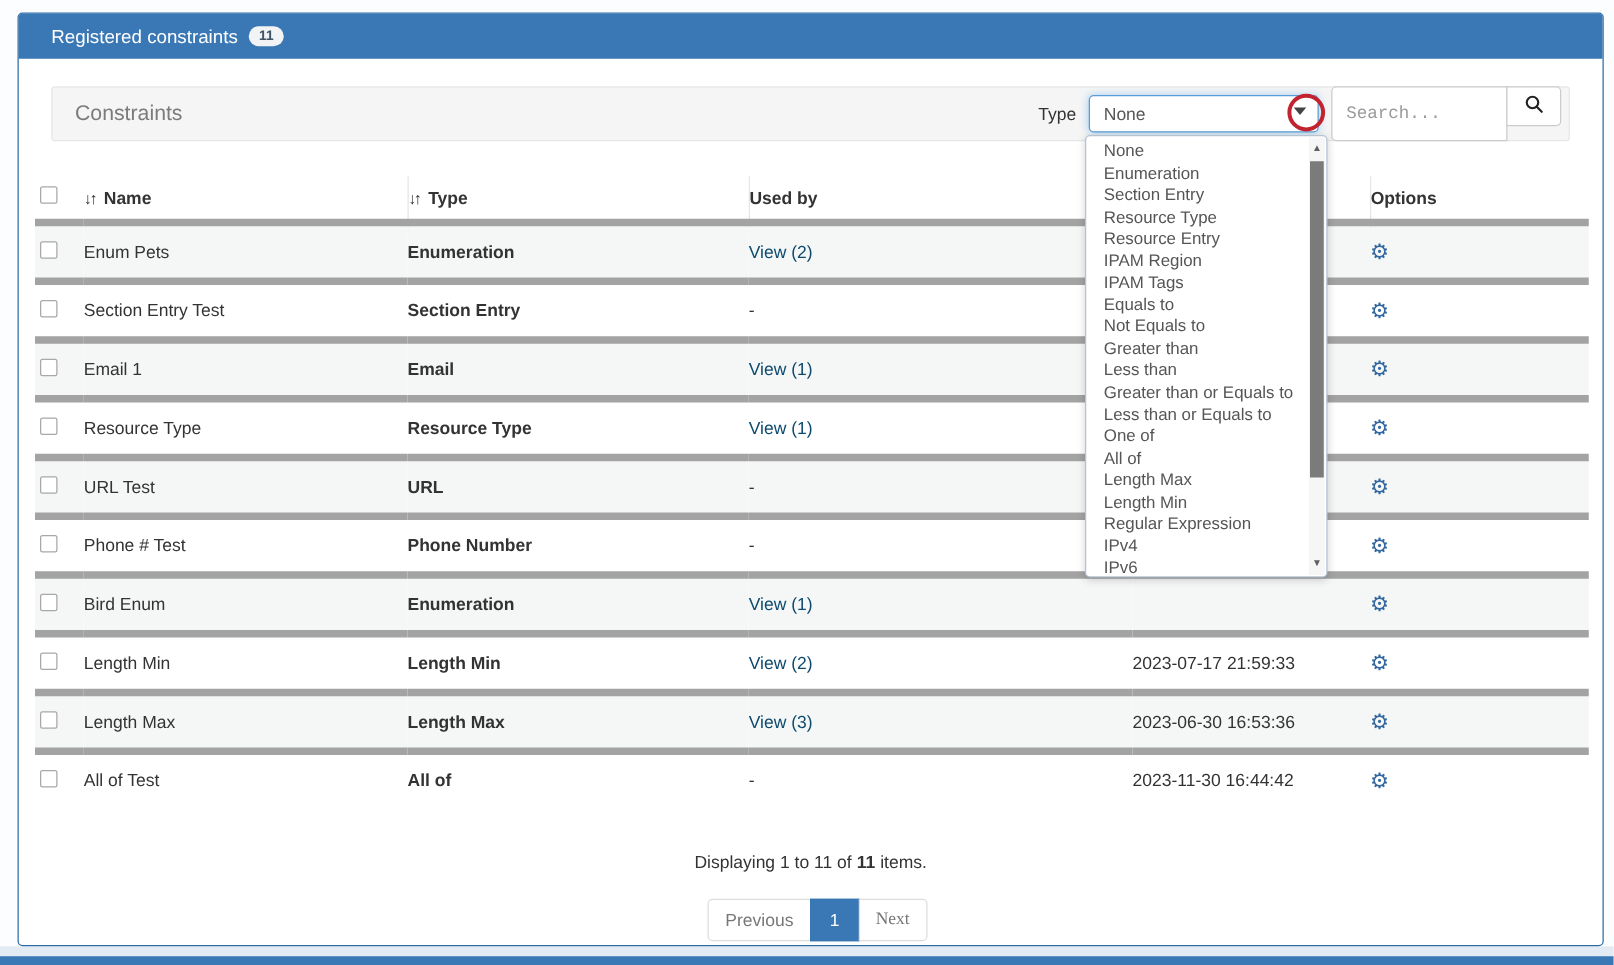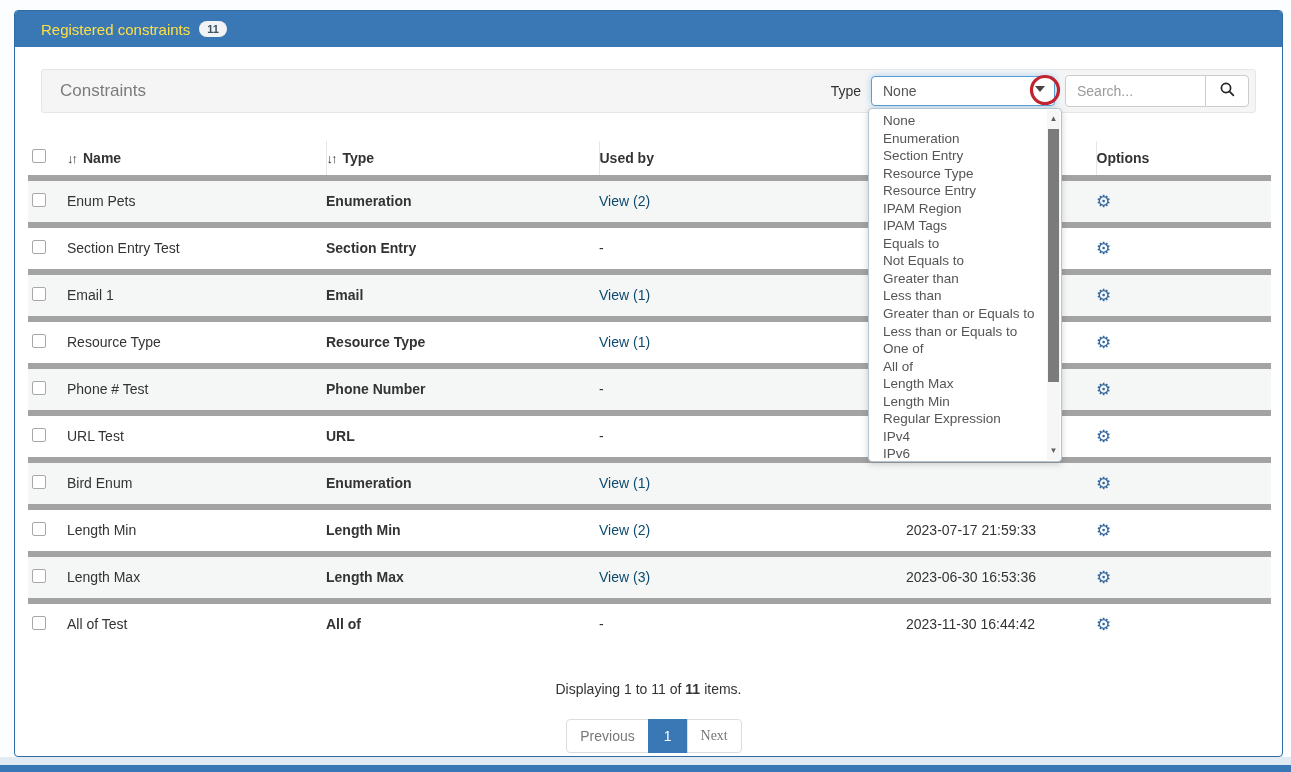--- a/index.html
+++ b/index.html
@@ -19,21 +19,21 @@
 
   
   .card {
     position:absolute; left:14px; top:10px; width:1269px; height:747px;
     background:#fff; border:1px solid #2e6da4; border-radius:4px;
   }
   .card-header {
     height:36px; background:#3a77b5; border-radius:3px 3px 0 0;
     display:flex; align-items:center; padding-left:26px;
   }
-  .card-title { color:#fde047; font-size:15px; }
+  .card-title { color:#ffffff; font-size:15px; }
   .badge {
     margin-left:9px; background:#f1f3f5; color:#3c5466;
     font-size:11px; font-weight:bold; border-radius:10px;
     padding:3px 8px 2px; line-height:11px;
   }
 
   
   .toolbar {
     margin:22px 26px 0 26px; height:44px;
     background:#f5f5f5; border:1px solid #e6e6e6; border-radius:3px;
@@ -48,23 +48,23 @@
     display:flex; align-items:center; padding:0 26px 0 11px;
     font-size:14px; color:#555; cursor:pointer;
   }
   .select-caret {
     position:absolute; right:9px; top:9px;
     width:0; height:0; border-left:5px solid transparent;
     border-right:5px solid transparent; border-top:6px solid #444;
   }
   .search-group { display:flex; margin-left:10px; }
   .search-input {
-    width:141px; height:32px; border:1px solid #ccc; border-radius:4px 0 0 4px;
+    width:141px; height:44px; border:1px solid #ccc; border-radius:4px 0 0 4px;
     padding:0 11px; font-size:14px; color:#555; outline:none;
-    font-family:Liberation Sans, sans-serif;
+    font-family:Liberation Mono, monospace;
   }
   .search-input::placeholder { color:#9a9a9a; }
   .search-btn {
     width:44px; height:32px; margin-left:-1px; background:#fff;
     border:1px solid #ccc; border-radius:0 4px 4px 0; cursor:pointer;
     display:flex; align-items:center; justify-content:center;
   }
 
   
   table.constraints {
@@ -227,31 +227,31 @@
         <td class="cb-cell"><span class="checkbox"></span></td>
         <td class="name-cell">Resource Type</td>
         <td class="type-cell">Resource Type</td>
         <td class="used-cell"><a href="#" class="view-link">View (1)</a></td>
         <td class="updated-cell"></td>
         <td class="options-cell"><a href="#" class="gear">⚙</a></td>
       </tr>
 
       <tr>
         <td class="cb-cell"><span class="checkbox"></span></td>
+        <td class="name-cell">URL Test</td>
+        <td class="type-cell">URL</td>
+        <td class="used-cell"><span class="dash">-</span></td>
+        <td class="updated-cell"></td>
+        <td class="options-cell"><a href="#" class="gear">⚙</a></td>
+      </tr>
+
+      <tr>
+        <td class="cb-cell"><span class="checkbox"></span></td>
         <td class="name-cell">Phone # Test</td>
         <td class="type-cell">Phone Number</td>
-        <td class="used-cell"><span class="dash">-</span></td>
-        <td class="updated-cell"></td>
-        <td class="options-cell"><a href="#" class="gear">⚙</a></td>
-      </tr>
-
-      <tr>
-        <td class="cb-cell"><span class="checkbox"></span></td>
-        <td class="name-cell">URL Test</td>
-        <td class="type-cell">URL</td>
         <td class="used-cell"><span class="dash">-</span></td>
         <td class="updated-cell"></td>
         <td class="options-cell"><a href="#" class="gear">⚙</a></td>
       </tr>
 
       <tr>
         <td class="cb-cell"><span class="checkbox"></span></td>
         <td class="name-cell">Bird Enum</td>
         <td class="type-cell">Enumeration</td>
         <td class="used-cell"><a href="#" class="view-link">View (1)</a></td>

